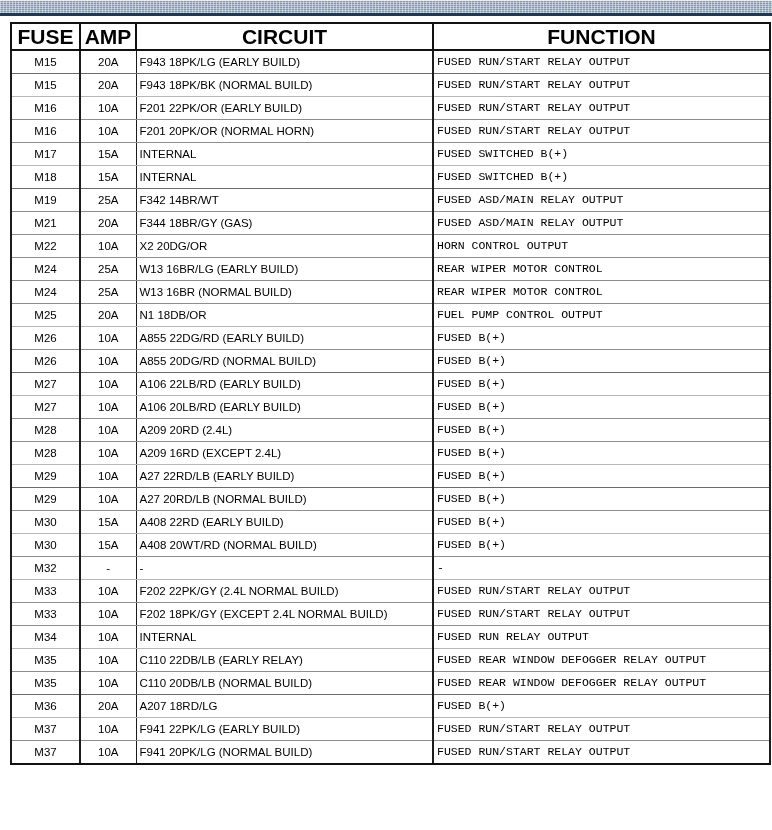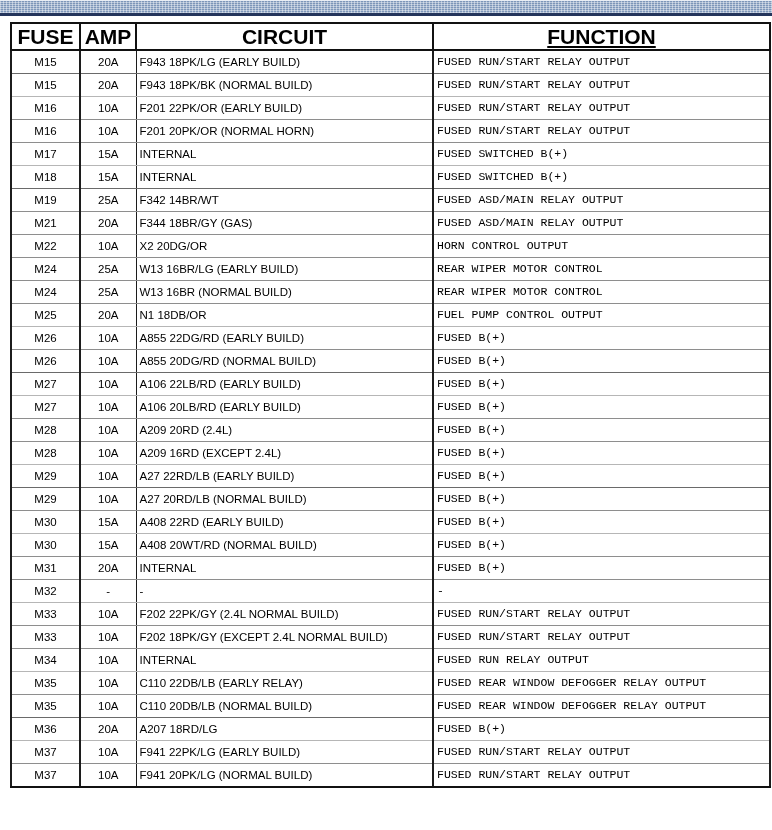--- a/index.html
+++ b/index.html
@@ -80,21 +80,21 @@
     height: 25px;
     padding: 0 2px;
     text-align: center;
     letter-spacing: 0px;
     white-space: nowrap;
     overflow: hidden;
   }
   table.fuse-table thead th.col-fuse { width: 63px; }
   table.fuse-table thead th.col-amp  { width: 50px; }
   table.fuse-table thead th.col-circuit  { width: 291px; border-radius: 13px; }
-  table.fuse-table thead th.col-function { width: 331px; text-decoration: underline; }
+  table.fuse-table thead th.col-function { width: 331px; }
 
   table.fuse-table tbody td {
     height: 22px;
     font-size: 11.5px;
     line-height: 12px;
     padding: 0 3px;
     border-left: 2px solid #1c1c1c;
     border-right: 2px solid #1c1c1c;
     border-top: 1px solid #8e8e8e;
     border-bottom: 1px solid #8e8e8e;
@@ -270,26 +270,20 @@
           <td class="c-amp">15A</td>
           <td class="c-circuit">A408 22RD (EARLY BUILD)</td>
           <td class="c-function">FUSED B(+)</td>
         </tr>
         <tr>
           <td class="c-fuse">M30</td>
           <td class="c-amp">15A</td>
           <td class="c-circuit">A408 20WT/RD (NORMAL BUILD)</td>
           <td class="c-function">FUSED B(+)</td>
         </tr>
-        <tr>
-          <td class="c-fuse">M31</td>
-          <td class="c-amp">20A</td>
-          <td class="c-circuit">INTERNAL</td>
-          <td class="c-function">FUSED B(+)</td>
-        </tr>
         <tr class="rule-light">
           <td class="c-fuse">M32</td>
           <td class="c-amp">-</td>
           <td class="c-circuit">-</td>
           <td class="c-function">-</td>
         </tr>
         <tr>
           <td class="c-fuse">M33</td>
           <td class="c-amp">10A</td>
           <td class="c-circuit">F202 22PK/GY (2.4L NORMAL BUILD)</td>

